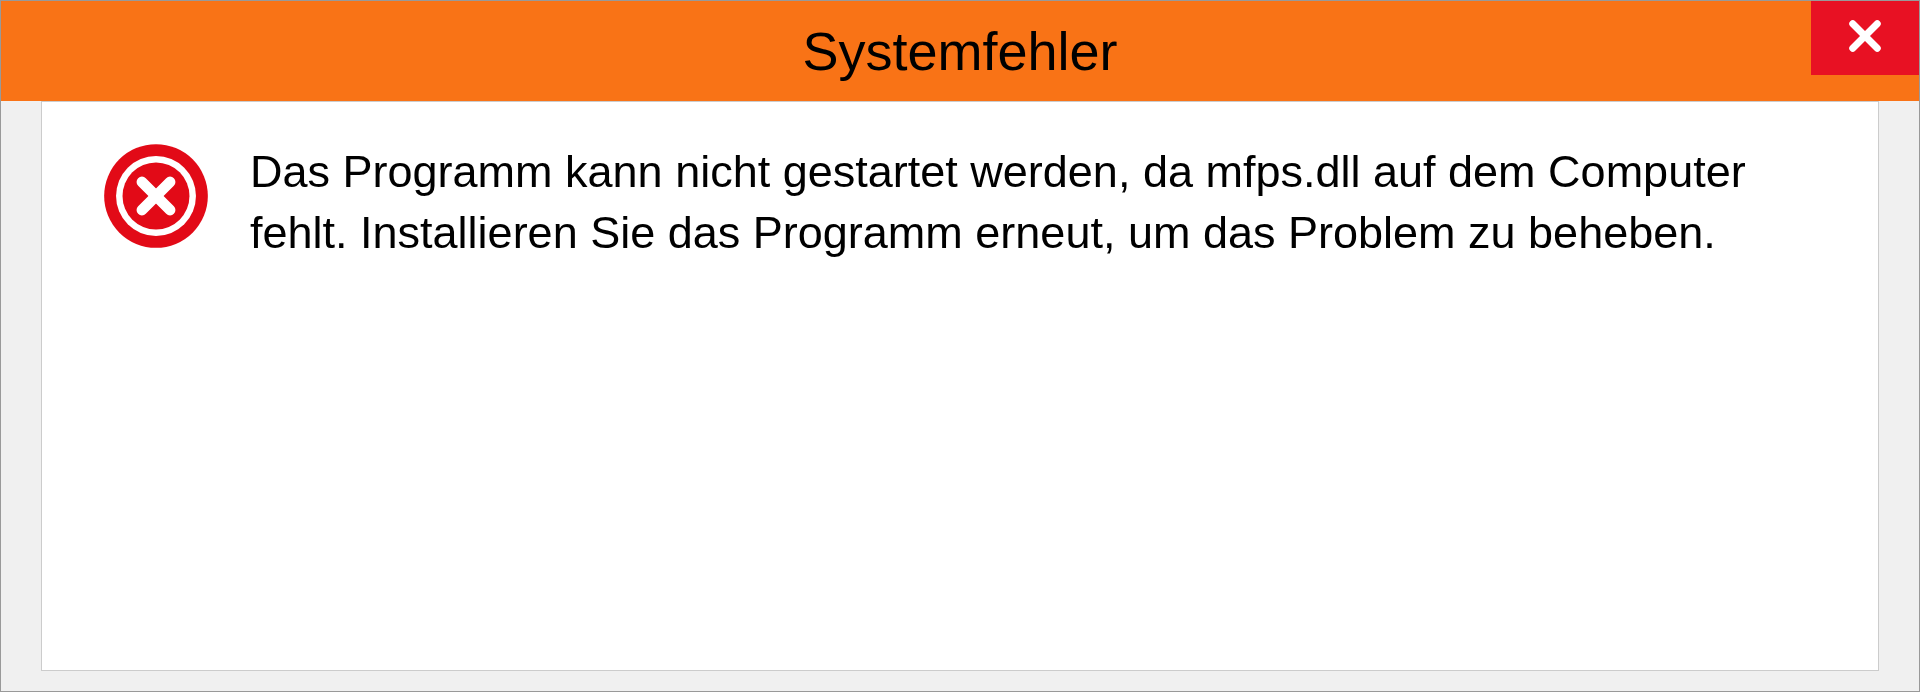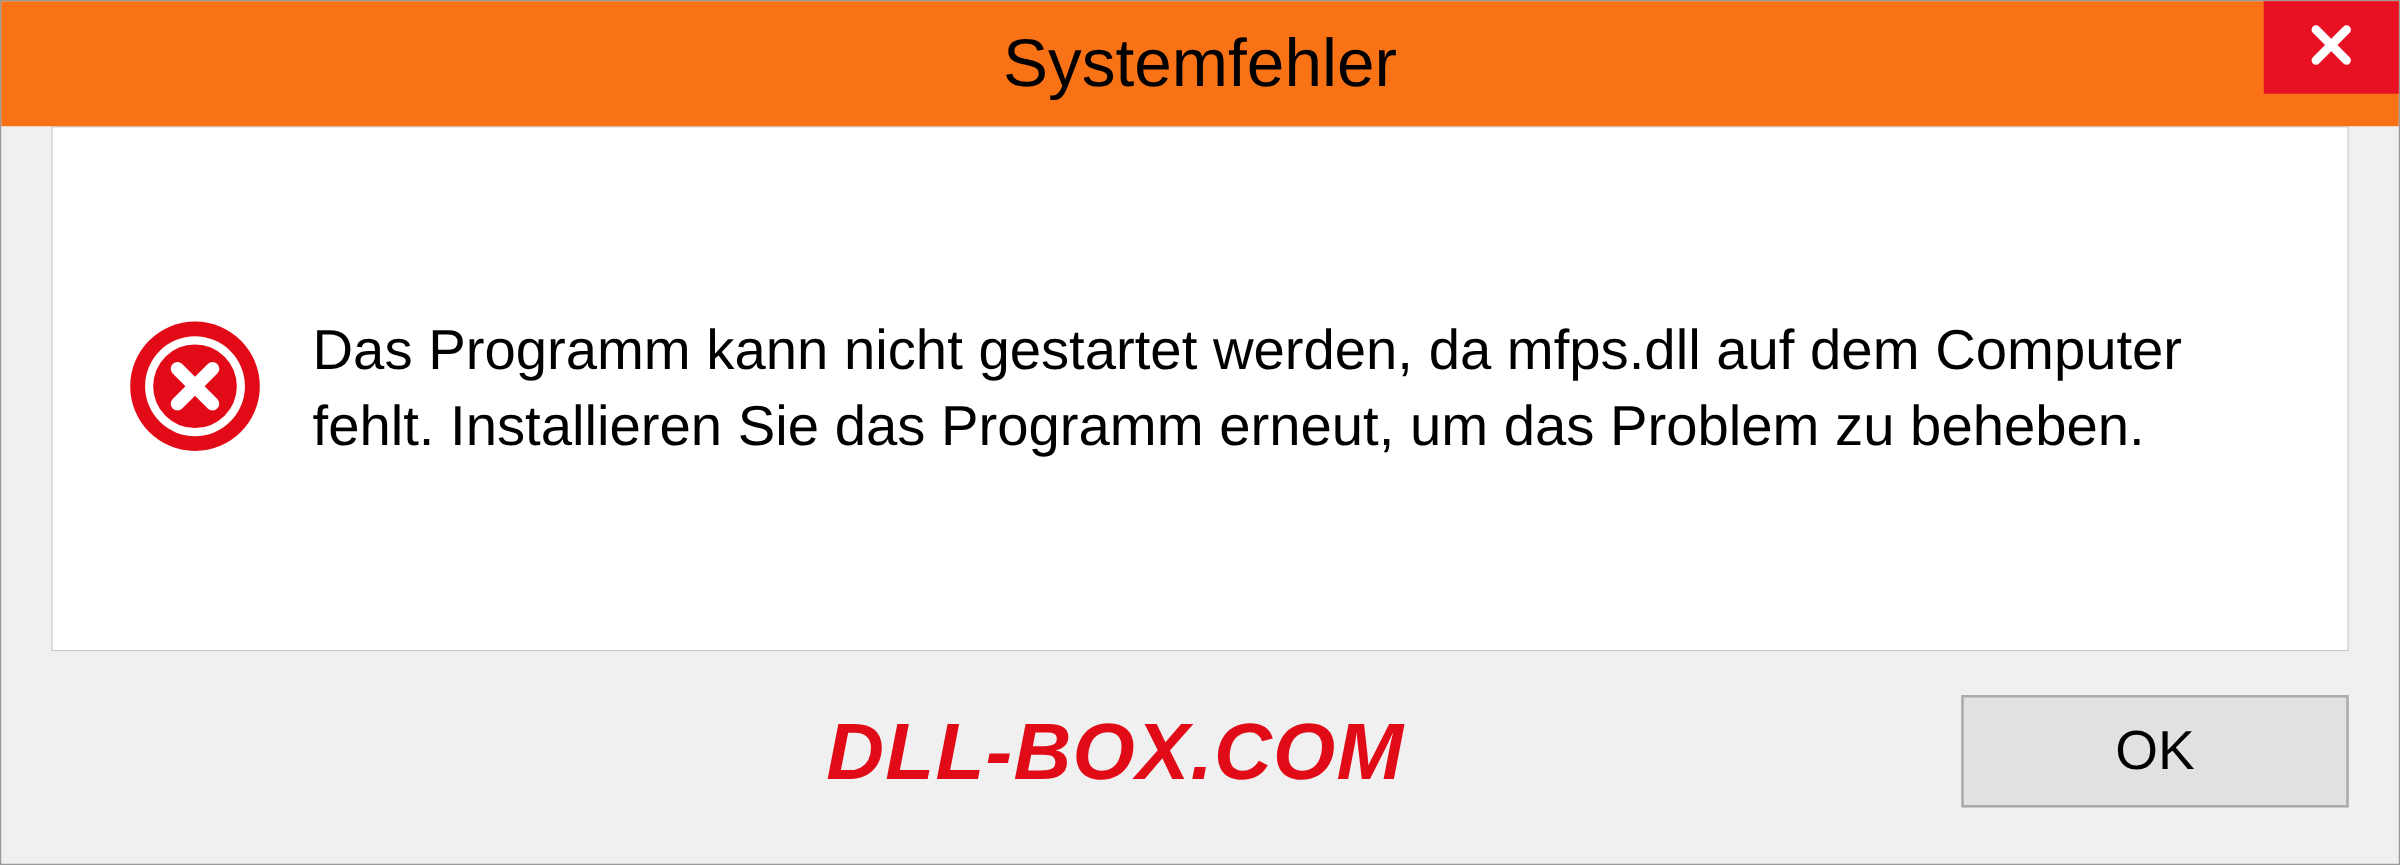--- a/index.html
+++ b/index.html
@@ -50,21 +50,20 @@
     .close-button svg {
       width: 42px;
       height: 42px;
     }
     .content-area {
       margin: 0 40px 20px 40px;
       background: #ffffff;
       border: 1px solid #ccc;
       flex: 1;
       display: flex;
-      align-items: center;
       padding: 40px 60px;
     }
     .error-icon {
       flex-shrink: 0;
       margin-right: 40px;
     }
     .error-icon svg {
       width: 108px;
       height: 108px;
     }
@@ -122,17 +121,13 @@
       <svg viewBox="0 0 100 100">
         <circle cx="50" cy="50" r="48" fill="#e20a17"></circle>
         <circle cx="50" cy="50" r="37" fill="#ffffff"></circle>
         <circle cx="50" cy="50" r="31" fill="#e20a17"></circle>
         <line x1="37" y1="37" x2="63" y2="63" stroke="#ffffff" stroke-width="10" stroke-linecap="round"></line>
         <line x1="63" y1="37" x2="37" y2="63" stroke="#ffffff" stroke-width="10" stroke-linecap="round"></line>
       </svg>
     </div>
     <div class="message-text">Das Programm kann nicht gestartet werden, da mfps.dll auf dem Computer fehlt. Installieren Sie das Programm erneut, um das Problem zu beheben.</div>
   </div>
-  <div class="footer">
-    <span class="watermark">DLL-BOX.COM</span>
-    <button class="ok-button">OK</button>
-  </div>
 </div>
 
 </body></html>

